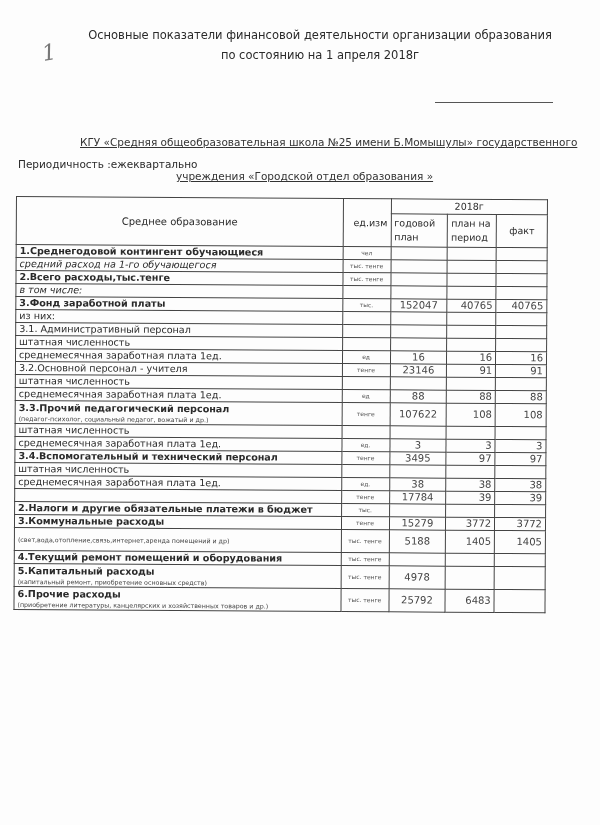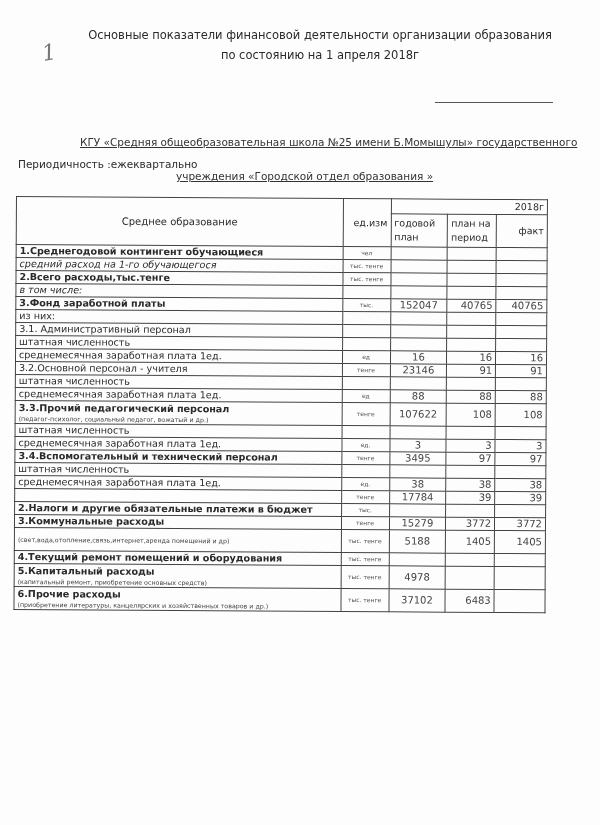--- a/index.html
+++ b/index.html
@@ -15,21 +15,21 @@
   .period{position:absolute;top:158px;left:18px;font-size:10.5px;}
   table.main{position:absolute;left:16px;top:196px;border-collapse:collapse;width:532px;transform:rotate(0.35deg);transform-origin:left top;}
   table.main td{border:1px solid #444;padding:0 3px;font-size:9.6px;line-height:12px;vertical-align:middle;}
   .c-label{width:323px;}
   .c-unit{width:41px;text-align:center;font-size:6px!important;color:#555;line-height:8px!important;}
   .c-num{width:50px;text-align:center;font-size:10px!important;color:#444;}
   .c-num2{width:42px;text-align:right;font-size:10px!important;color:#444;}
   .c-num3{width:44px;text-align:right;font-size:10px!important;color:#444;}
   .hdr-main{text-align:center;font-size:10px!important;height:46px;}
   .hdr-unit{text-align:right;font-size:9.5px!important;margin-top:34px;}
-  .hdr-year{text-align:right;font-size:9.5px!important;height:14px;}
+  .hdr-year{text-align:center;font-size:9.5px!important;height:14px;}
   .hdr-sub{text-align:left;font-size:9.5px!important;line-height:14px!important;height:32px;}
   .bold{font-weight:bold;}
   .ital{font-style:italic;}
   .note{display:block;font-size:6.3px;line-height:9px;color:#444;font-weight:normal;}
   tr.r td{height:12px;}
   tr.r2 td{height:22px;}
 </style>
 </head>
 <body>
 
@@ -44,21 +44,21 @@
 <table class="main">
   <tbody id="tbody">
     <tr>
       <td class="c-label hdr-main" rowspan="2">Среднее образование</td>
       <td class="hdr-unit" rowspan="2" style="width:41px">ед.изм</td>
       <td class="hdr-year" colspan="3">2018г</td>
     </tr>
     <tr>
       <td class="hdr-sub" style="width:50px">годовой план</td>
       <td class="hdr-sub" style="width:42px">план на период</td>
-      <td class="hdr-sub" style="width:44px;text-align:right">факт</td>
+      <td class="hdr-sub" style="width:44px;text-align:center">факт</td>
     </tr>
   <tr class="r">
         <td class="c-label"><span class="bold">1.Среднегодовой контингент обучающиеся</span></td>
         <td class="c-unit">чел</td>
         <td class="c-num"></td>
         <td class="c-num2"></td>
         <td class="c-num3"></td>
       </tr>
       <tr class="r">
         <td class="c-label"><span class="ital">средний расход на 1-го обучающегося</span></td>
@@ -217,18 +217,18 @@
       <tr class="r2">
         <td class="c-label"><span class="bold">5.Капитальный расходы</span><span class="note">(капитальный ремонт, приобретение основных средств)</span></td>
         <td class="c-unit">тыс. тенге</td>
         <td class="c-num">4978</td>
         <td class="c-num2"></td>
         <td class="c-num3"></td>
       </tr>
       <tr class="r2">
         <td class="c-label"><span class="bold">6.Прочие расходы</span><span class="note">(приобретение литературы, канцелярских и хозяйственных товаров и др.)</span></td>
         <td class="c-unit">тыс. тенге</td>
-        <td class="c-num">37102</td>
+        <td class="c-num">25792</td>
         <td class="c-num2">6483</td>
         <td class="c-num3"></td>
       </tr>
     </tbody>
 </table>
 
 </body></html>

